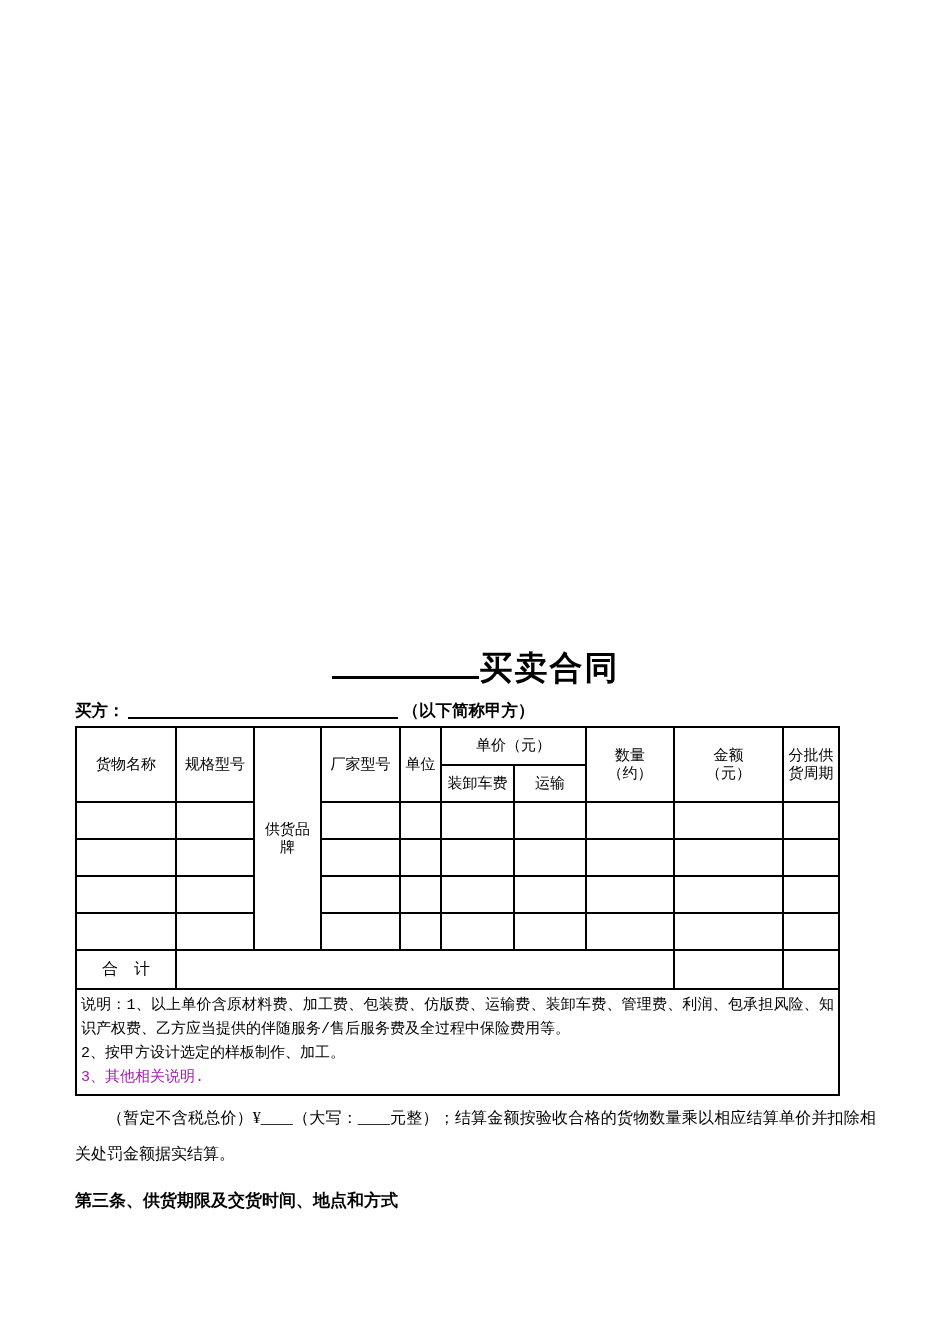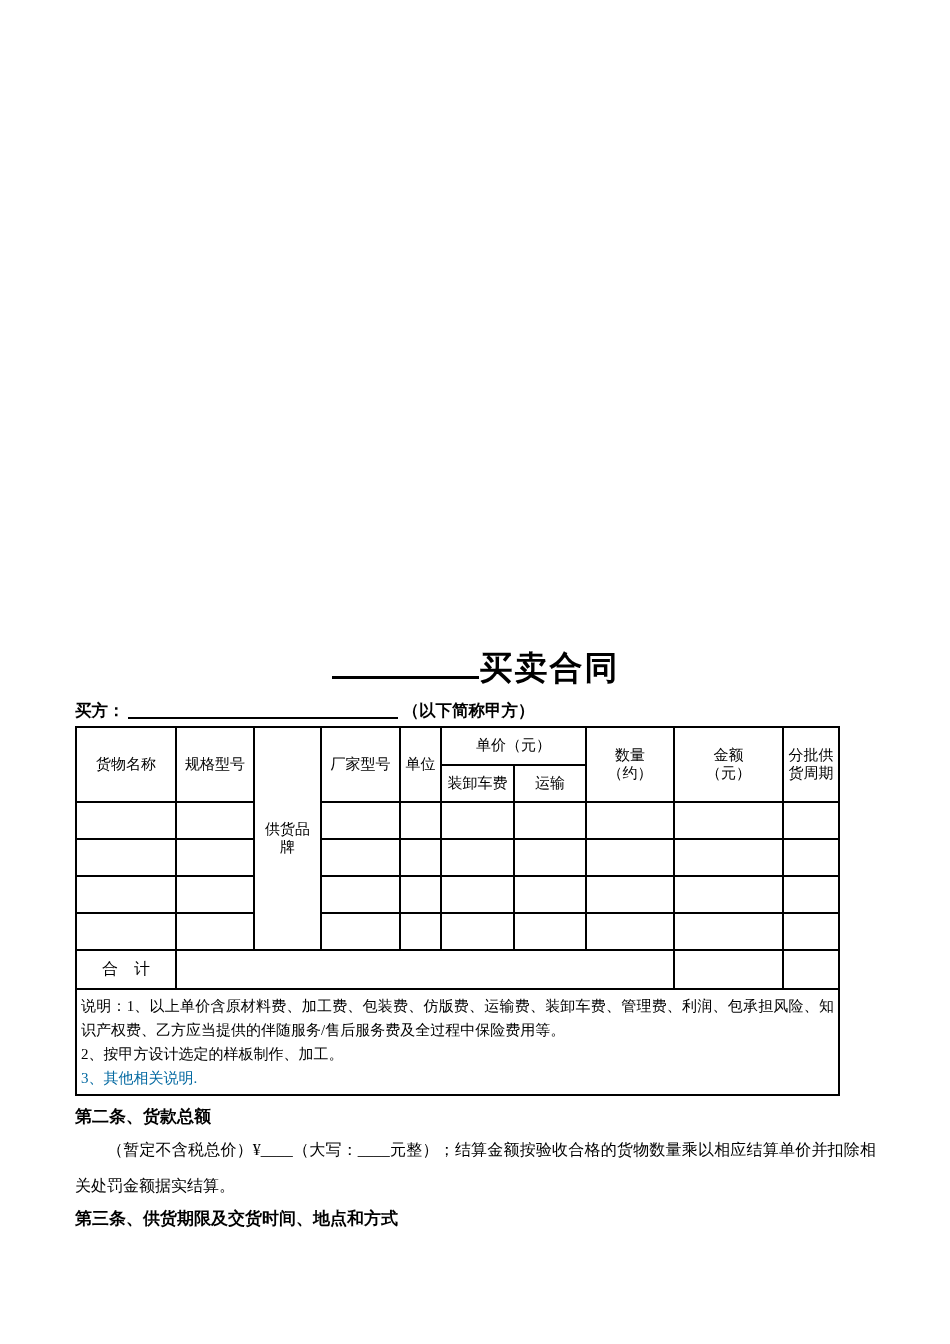--- a/index.html
+++ b/index.html
@@ -55,21 +55,21 @@
   .hrow2 th { height:27px; }
   .preline { white-space:pre-line; line-height:18px; }
   .brand-cell { vertical-align:top; padding-top:9px; }
   .row-empty td { height:27px; }
   .total-row td { height:29px; font-size:16px; }
   .notes-cell {
     text-align:left; vertical-align:top;
     padding:2px 8px 6px 5px;
     font-size:15px; line-height:24px;
   }
-  .note-line { text-align:justify; }
+  .note-line { text-align:justify;font-family:Liberation Mono, monospace; }
 
   .s2-body {
     font-size:16px; line-height:36px;
     text-indent:2em; text-align:justify;
     margin:4px 0 0 0;
   }
 </style>
 </head>
 <body>
 
@@ -166,25 +166,24 @@
       <tr class="total-row">
         <td>合　计</td>
         <td colspan="7"></td>
         <td></td>
         <td></td>
       </tr>
       <tr>
         <td colspan="10" class="notes-cell">
           <div class="note-line">说明：1、以上单价含原材料费、加工费、包装费、仿版费、运输费、装卸车费、管理费、利润、包承担风险、知识产权费、乙方应当提供的伴随服务/售后服务费及全过程中保险费用等。</div>
           <div class="note-line">2、按甲方设计选定的样板制作、加工。</div>
-          <div class="note-line note-red" style="color: #0369a1;">3、其他相关说明.</div>
+          <div class="note-line note-red" style="color: #a21caf;">3、其他相关说明.</div>
         </td>
       </tr>
     </tbody>
       </table>
 
-    <div class="sec-heading after-table">第二条、货款总额</div>
     <div class="s2-body">（暂定不含税总价）¥____（大写：____元整）；结算金额按验收合格的货物数量乘以相应结算单价并扣除相关处罚金额据实结算。</div>
 
-    <div class="sec-heading" style="margin-top:4px">第三条、供货期限及交货时间、地点和方式</div>
+    <div class="sec-heading" style="margin-top:18px">第三条、供货期限及交货时间、地点和方式</div>
 
   </div>
 </div>
 
 </body></html>

